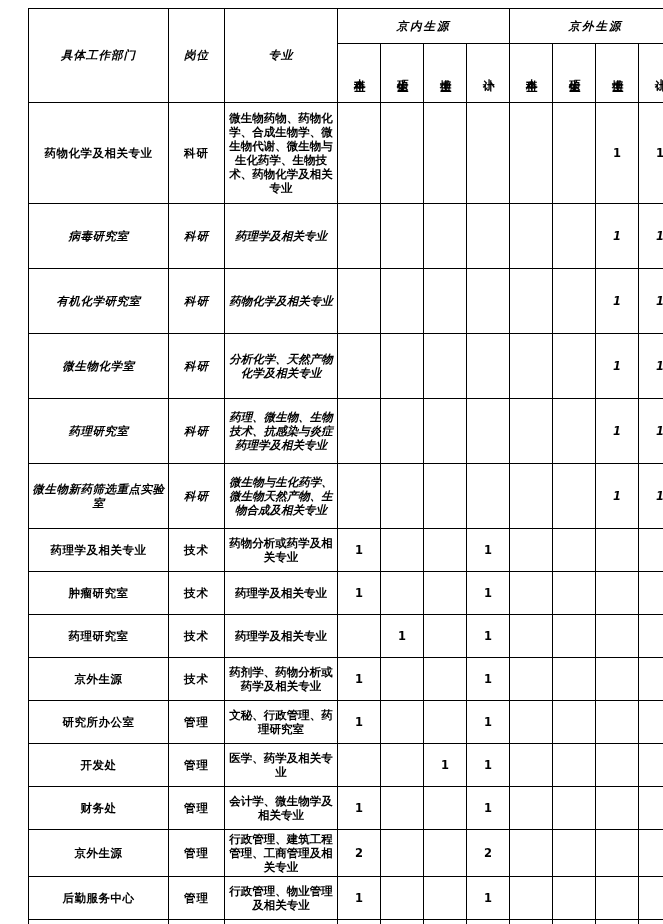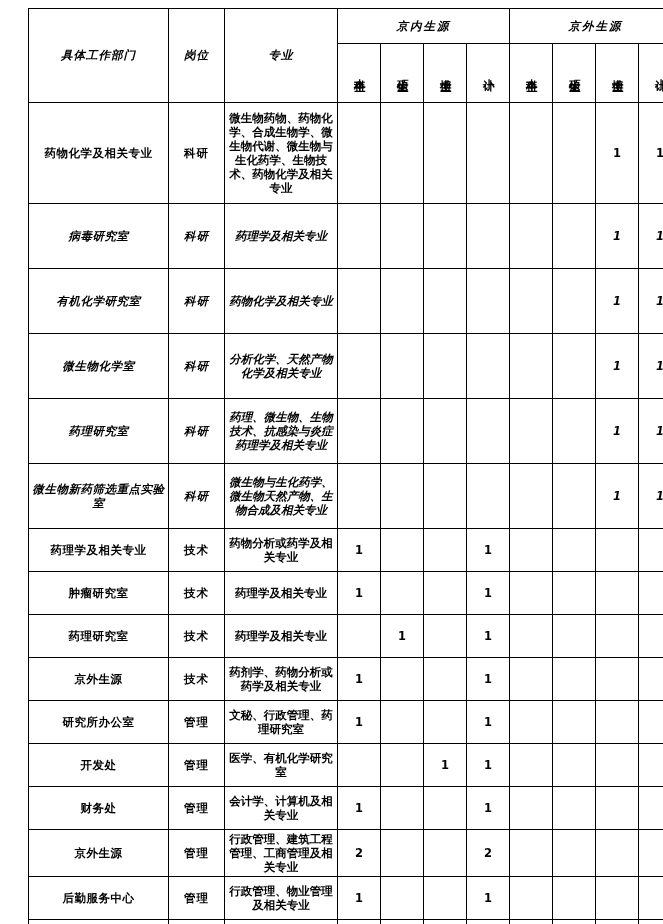--- a/index.html
+++ b/index.html
@@ -257,34 +257,34 @@
           <td></td>
           <td>1</td>
           <td></td>
           <td></td>
           <td></td>
           <td></td>
         </tr>
         <tr class="row-short">
           <td class="cell-dept">开发处</td>
           <td class="cell-post">管理</td>
-          <td class="cell-major">医学、有机化学研究室</td>
+          <td class="cell-major">医学、药学及相关专业</td>
           <td></td>
           <td></td>
           <td>1</td>
           <td>1</td>
           <td></td>
           <td></td>
           <td></td>
           <td></td>
         </tr>
         <tr class="row-short">
           <td class="cell-dept">财务处</td>
           <td class="cell-post">管理</td>
-          <td class="cell-major">会计学、计算机及相关专业</td>
+          <td class="cell-major">会计学、微生物学及相关专业</td>
           <td>1</td>
           <td></td>
           <td></td>
           <td>1</td>
           <td></td>
           <td></td>
           <td></td>
           <td></td>
         </tr>
         <tr class="row-short">

